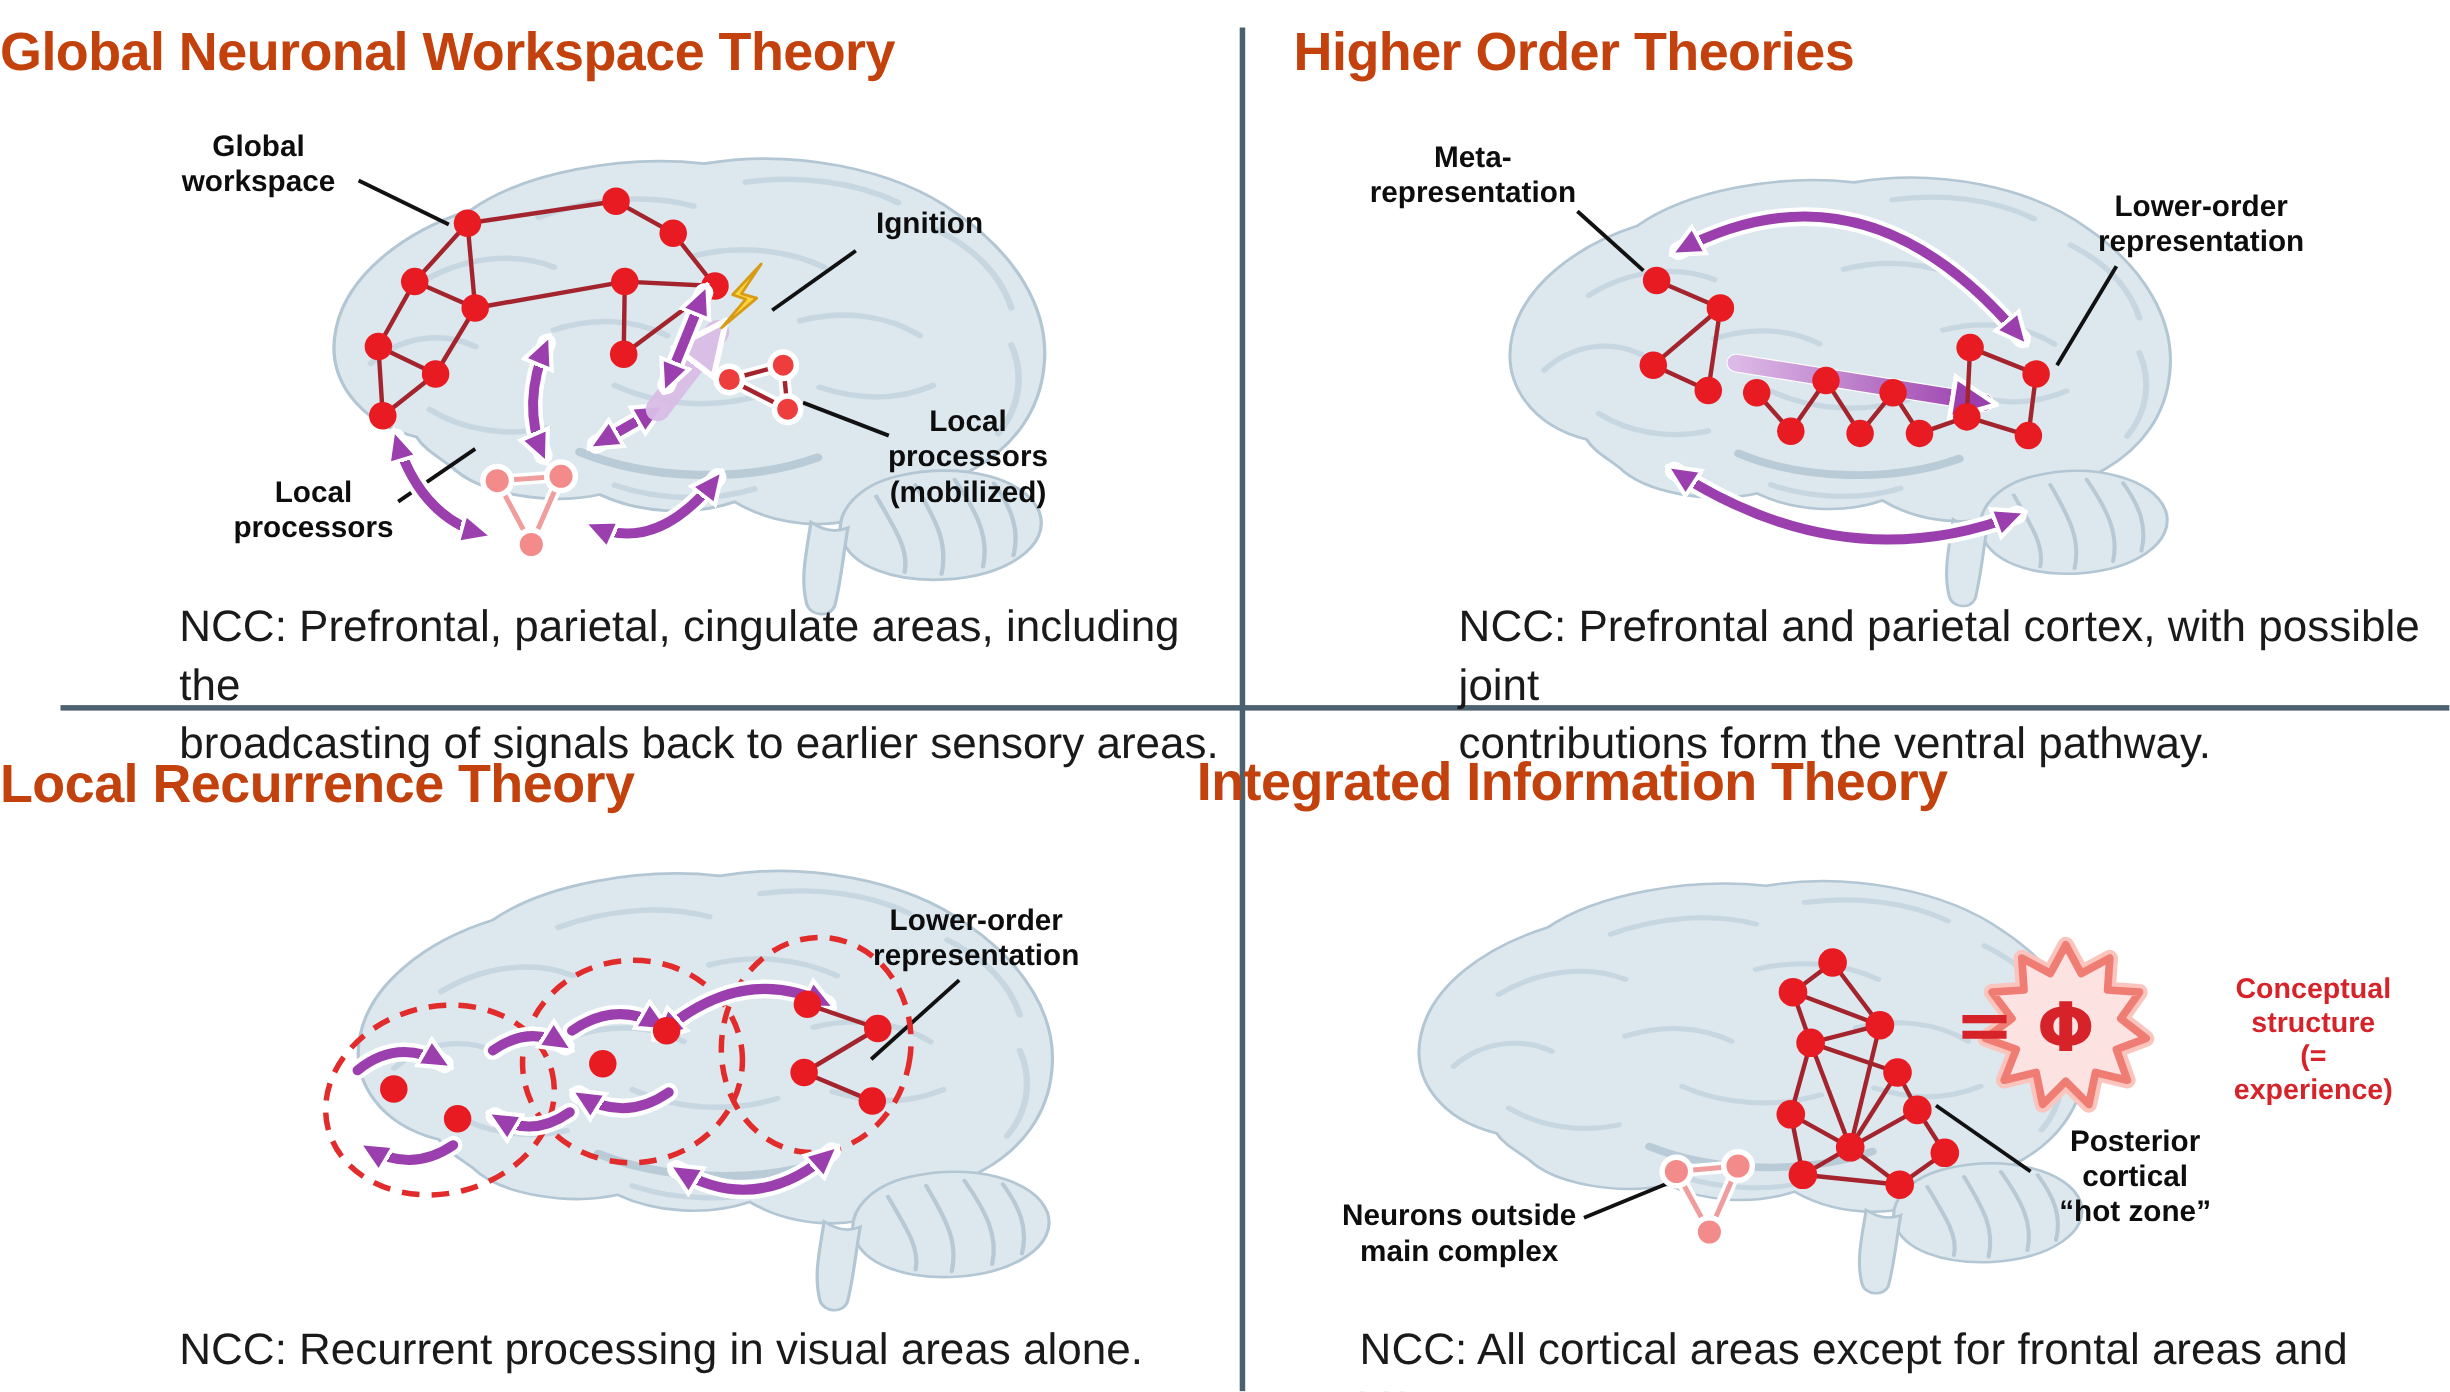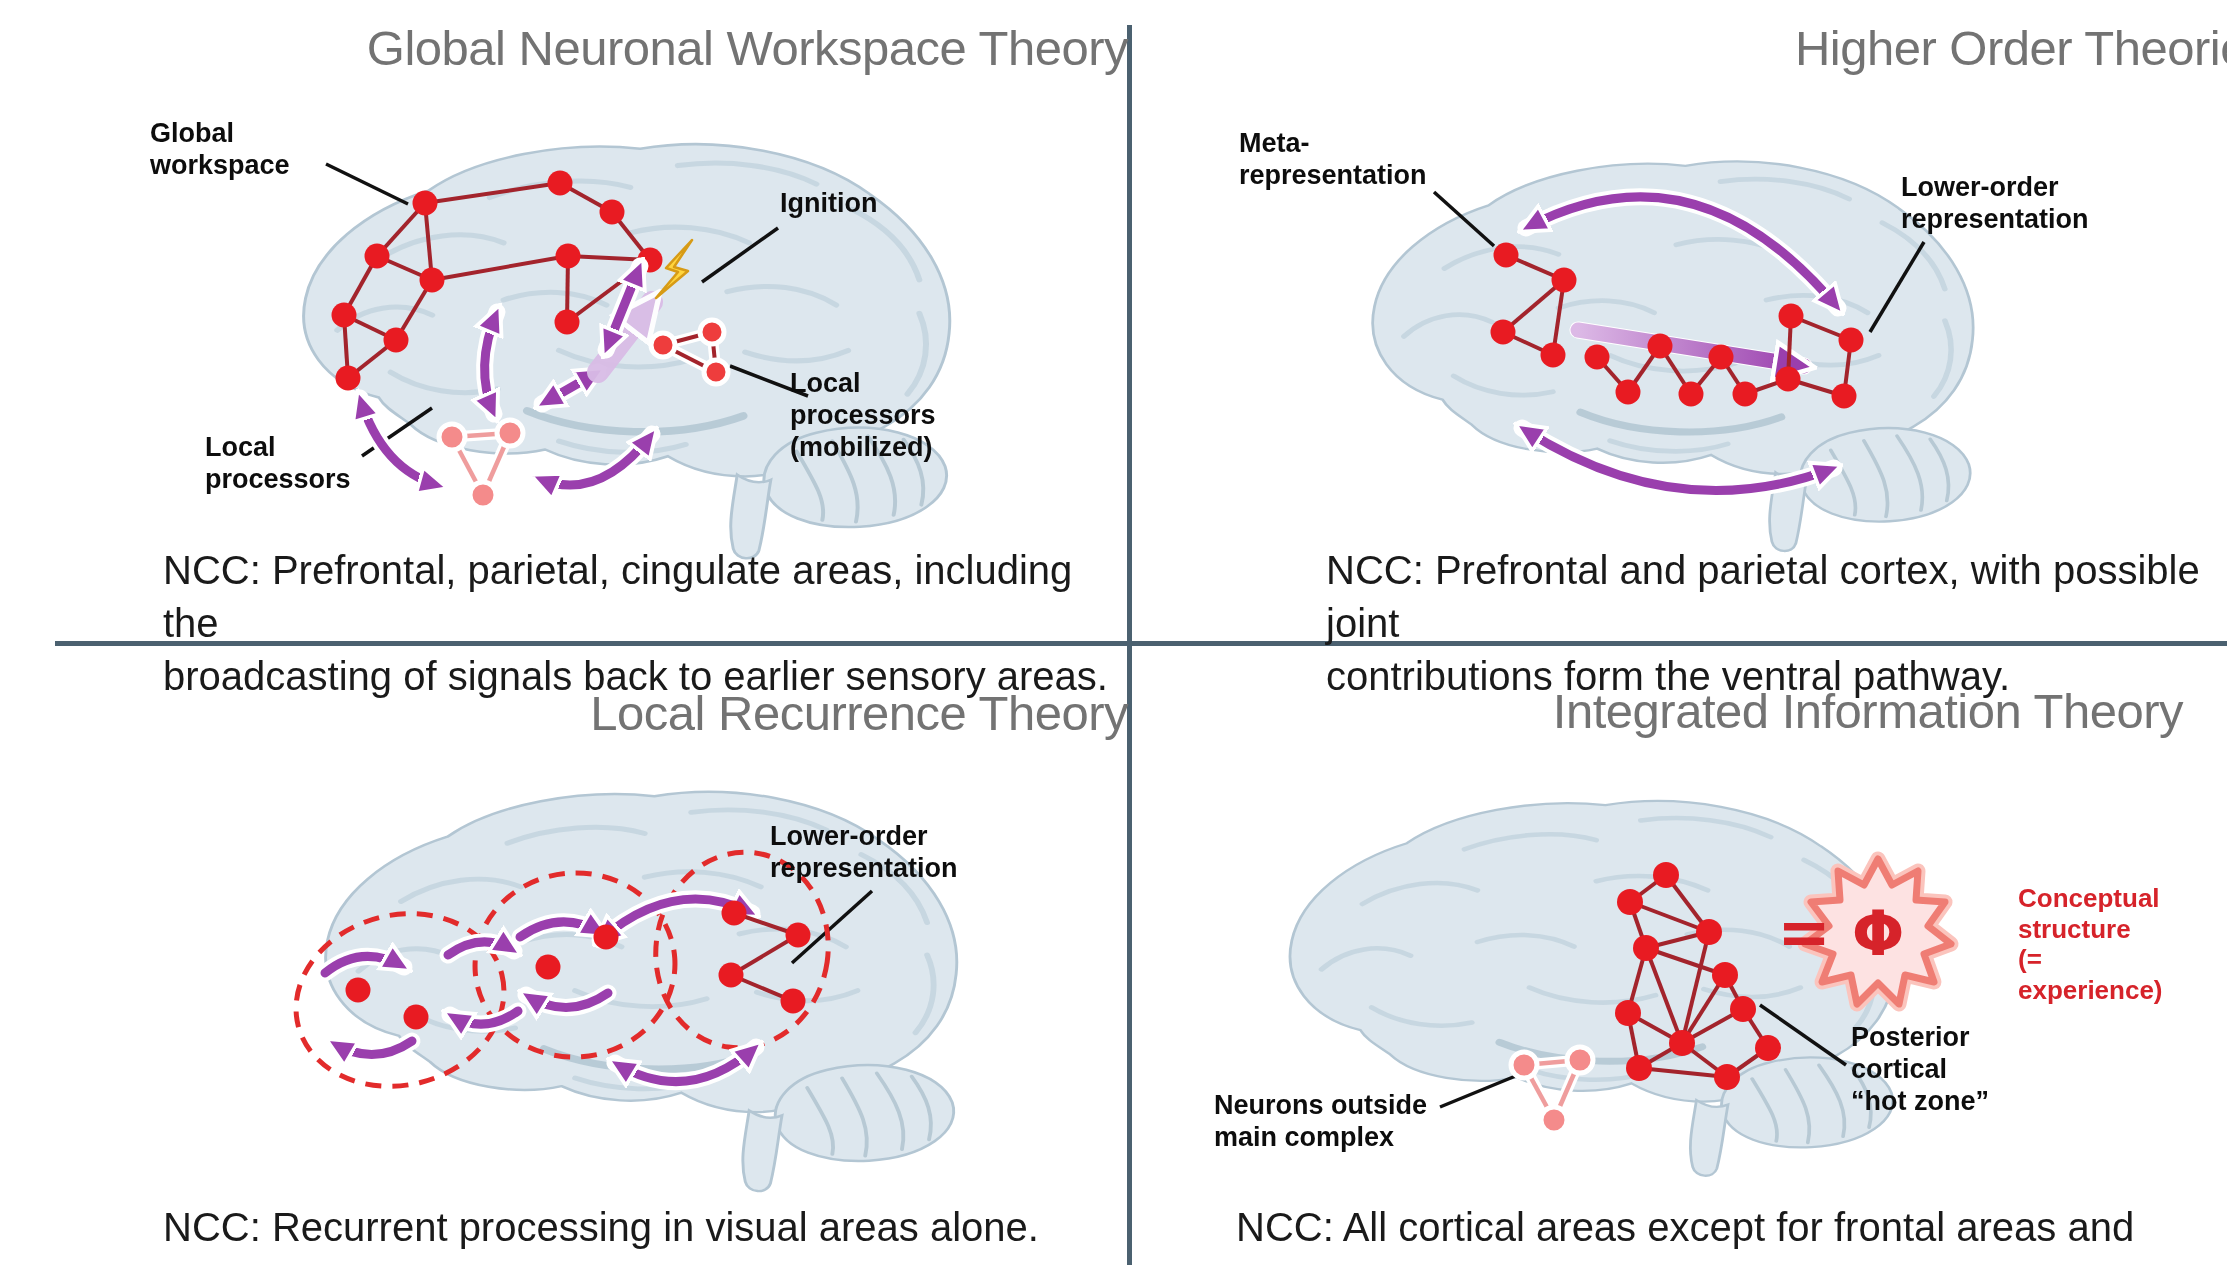--- a/index.html
+++ b/index.html
@@ -6,25 +6,25 @@
   #canvas{position:relative;width:2227px;height:1265px;background:#ffffff;overflow:hidden;
           font-family:"Liberation Sans", sans-serif;}
   .divider{position:absolute;background:#4b6170;}
   #vdiv{left:1127px;top:25px;width:5px;height:1240px;}
   #hdiv{left:55px;top:641px;width:2172px;height:5px;}
   .quad{position:absolute;}
   #q-gnwt{left:0;top:0;width:1128px;height:643px;}
   #q-hot{left:1132px;top:0;width:1095px;height:643px;margin-left:44px;}
   #q-lrt{left:0;top:645px;width:1128px;height:620px;}
   #q-iit{left:1088px;top:645px;width:1095px;height:620px;}
-  .qtitle{position:absolute;left:0;right:0;text-align:right;font-weight:normal;font-size:49px;
-          letter-spacing:-0.5px;color:#737373;white-space:nowrap;}
+  .qtitle{position:absolute;left:0;right:0;text-align:left;font-weight:bold;font-size:49px;
+          letter-spacing:-0.5px;color:#c2410c;white-space:nowrap;}
   .fig{position:absolute;left:0;top:0;}
   .lbl{position:absolute;font-weight:bold;font-size:27px;line-height:1.18;color:#0d0d0d;
-       white-space:pre-line;}
+       white-space:pre-line;text-align:center;}
   .lbl.right{}
   .lbl.red{color:#d6232a;font-size:26px;}
   .ncc{position:absolute;font-size:40px;line-height:1.32;color:#1a1a1a;white-space:pre-line;}
   
   .cortex{fill:#dde7ee;stroke:#b3c6d3;stroke-width:3;}
   .gyri{fill:none;stroke:#c3d4de;stroke-width:6;opacity:.85;stroke-linecap:round;}
   .sulcus{fill:none;stroke:#a4bbc9;stroke-width:9;opacity:.65;stroke-linecap:round;}
   .striae{fill:none;stroke:#b7c9d4;stroke-width:4;stroke-linecap:round;}
   .redge{stroke:#a3242c;stroke-width:4;}
   .rnode{fill:#e81b22;}

